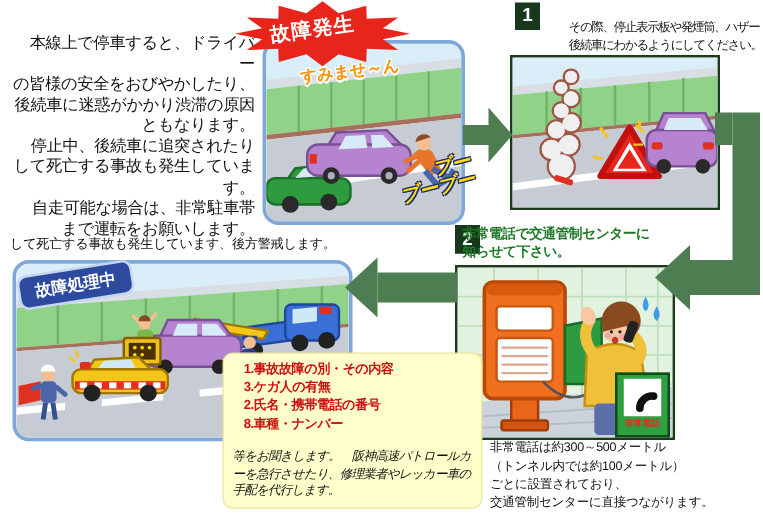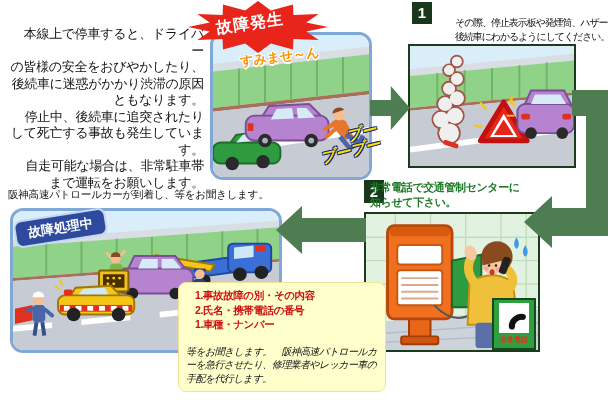--- a/index.html
+++ b/index.html
@@ -276,22 +276,26 @@
 
   <div id="phone-sign" class="abs">
     <div class="inner">
       <svg width="26" height="24" viewBox="0 0 34 30">
         <path d="M8,22 A 12 11 0 0 1 27,21" stroke="#111" stroke-width="8" fill="none" stroke-linecap="round" transform="rotate(-38 17 15)"></path>
       </svg>
     </div>
     <div class="lbl">非常電話</div>
   </div>
 
-
-  <div class="abs caption">阪神高速パトロールカーが到着し、等をお聞きします。</div>
+  <div class="abs phone-note pre">非常電話は約300～500メートル
+（トンネル内では約100メートル）
+ごとに設置されており、
+交通管制センターに直接つながります。</div>
+
+  <div class="abs caption">して死亡する事故も発生しています、後方警戒します。</div>
 
   <div id="scene-patrol" class="abs scene scene-blue">
     <svg viewBox="0 0 272 145" preserveAspectRatio="none">
       <rect width="272" height="145" fill="#D9EEF8"></rect>
       <polygon points="0,30 272,10 272,17 0,37" fill="#D9DEE4"></polygon>
       <polygon points="0,37 272,17 272,50 0,70" fill="#90D287"></polygon>
       <g stroke="#6FB468" stroke-width="2">
         <line x1="34" y1="34" x2="34" y2="67"></line>
           <line x1="70" y1="32" x2="70" y2="65"></line>
         <line x1="106" y1="29" x2="106" y2="62"></line>
@@ -375,18 +379,19 @@
       </g>
     </svg>
   </div>
   <div id="patrol-badge" class="abs">故障処理中</div>
 
   <div id="arrow2-bar" class="abs arrow-part"></div>
   <div id="arrow2-head" class="abs"></div>
 
   <div id="info-box" class="abs">
     <div class="item">1.事故故障の別・その内容</div>
+    <div class="item">3.ケガ人の有無</div>
     <div class="item">2.氏名・携帯電話の番号</div>
-    <div class="item">1.車種・ナンバー</div>
+    <div class="item">8.車種・ナンバー</div>
     <div class="outro">等をお聞きします。　阪神高速パトロールカーを急行させたり、修理業者やレッカー車の手配を代行します。</div>
   </div>
 
 </div>
 
 </body></html>

